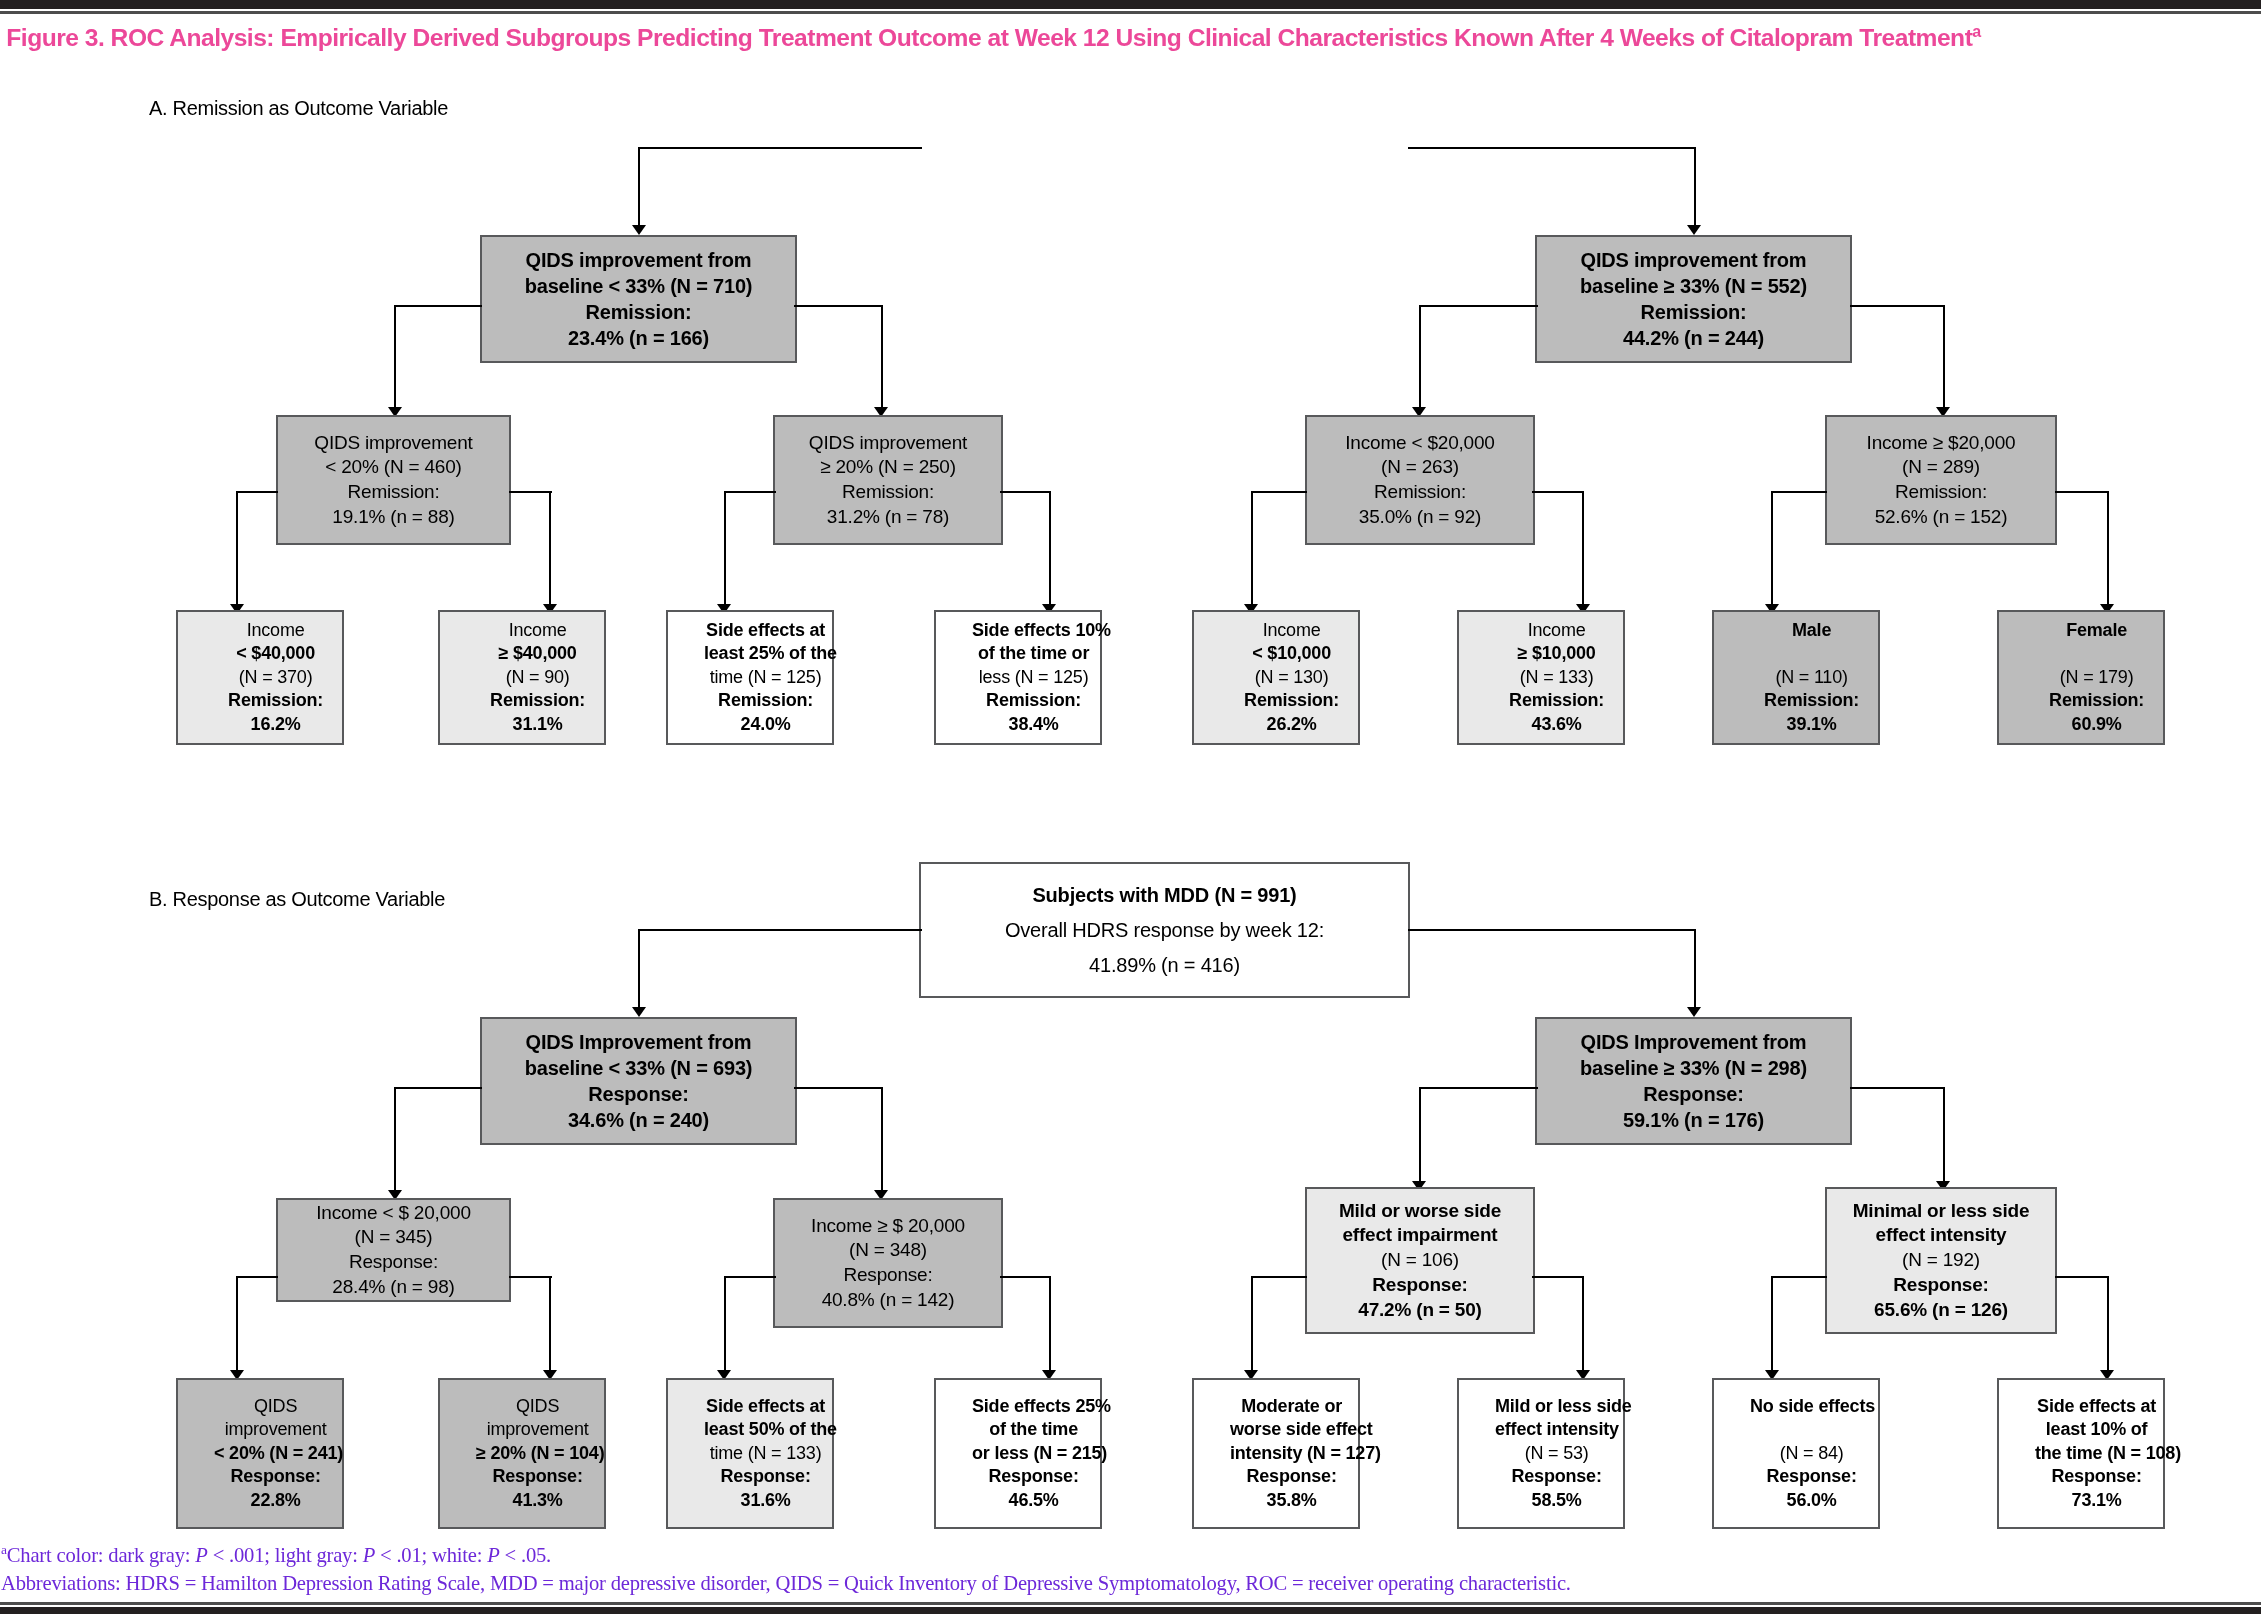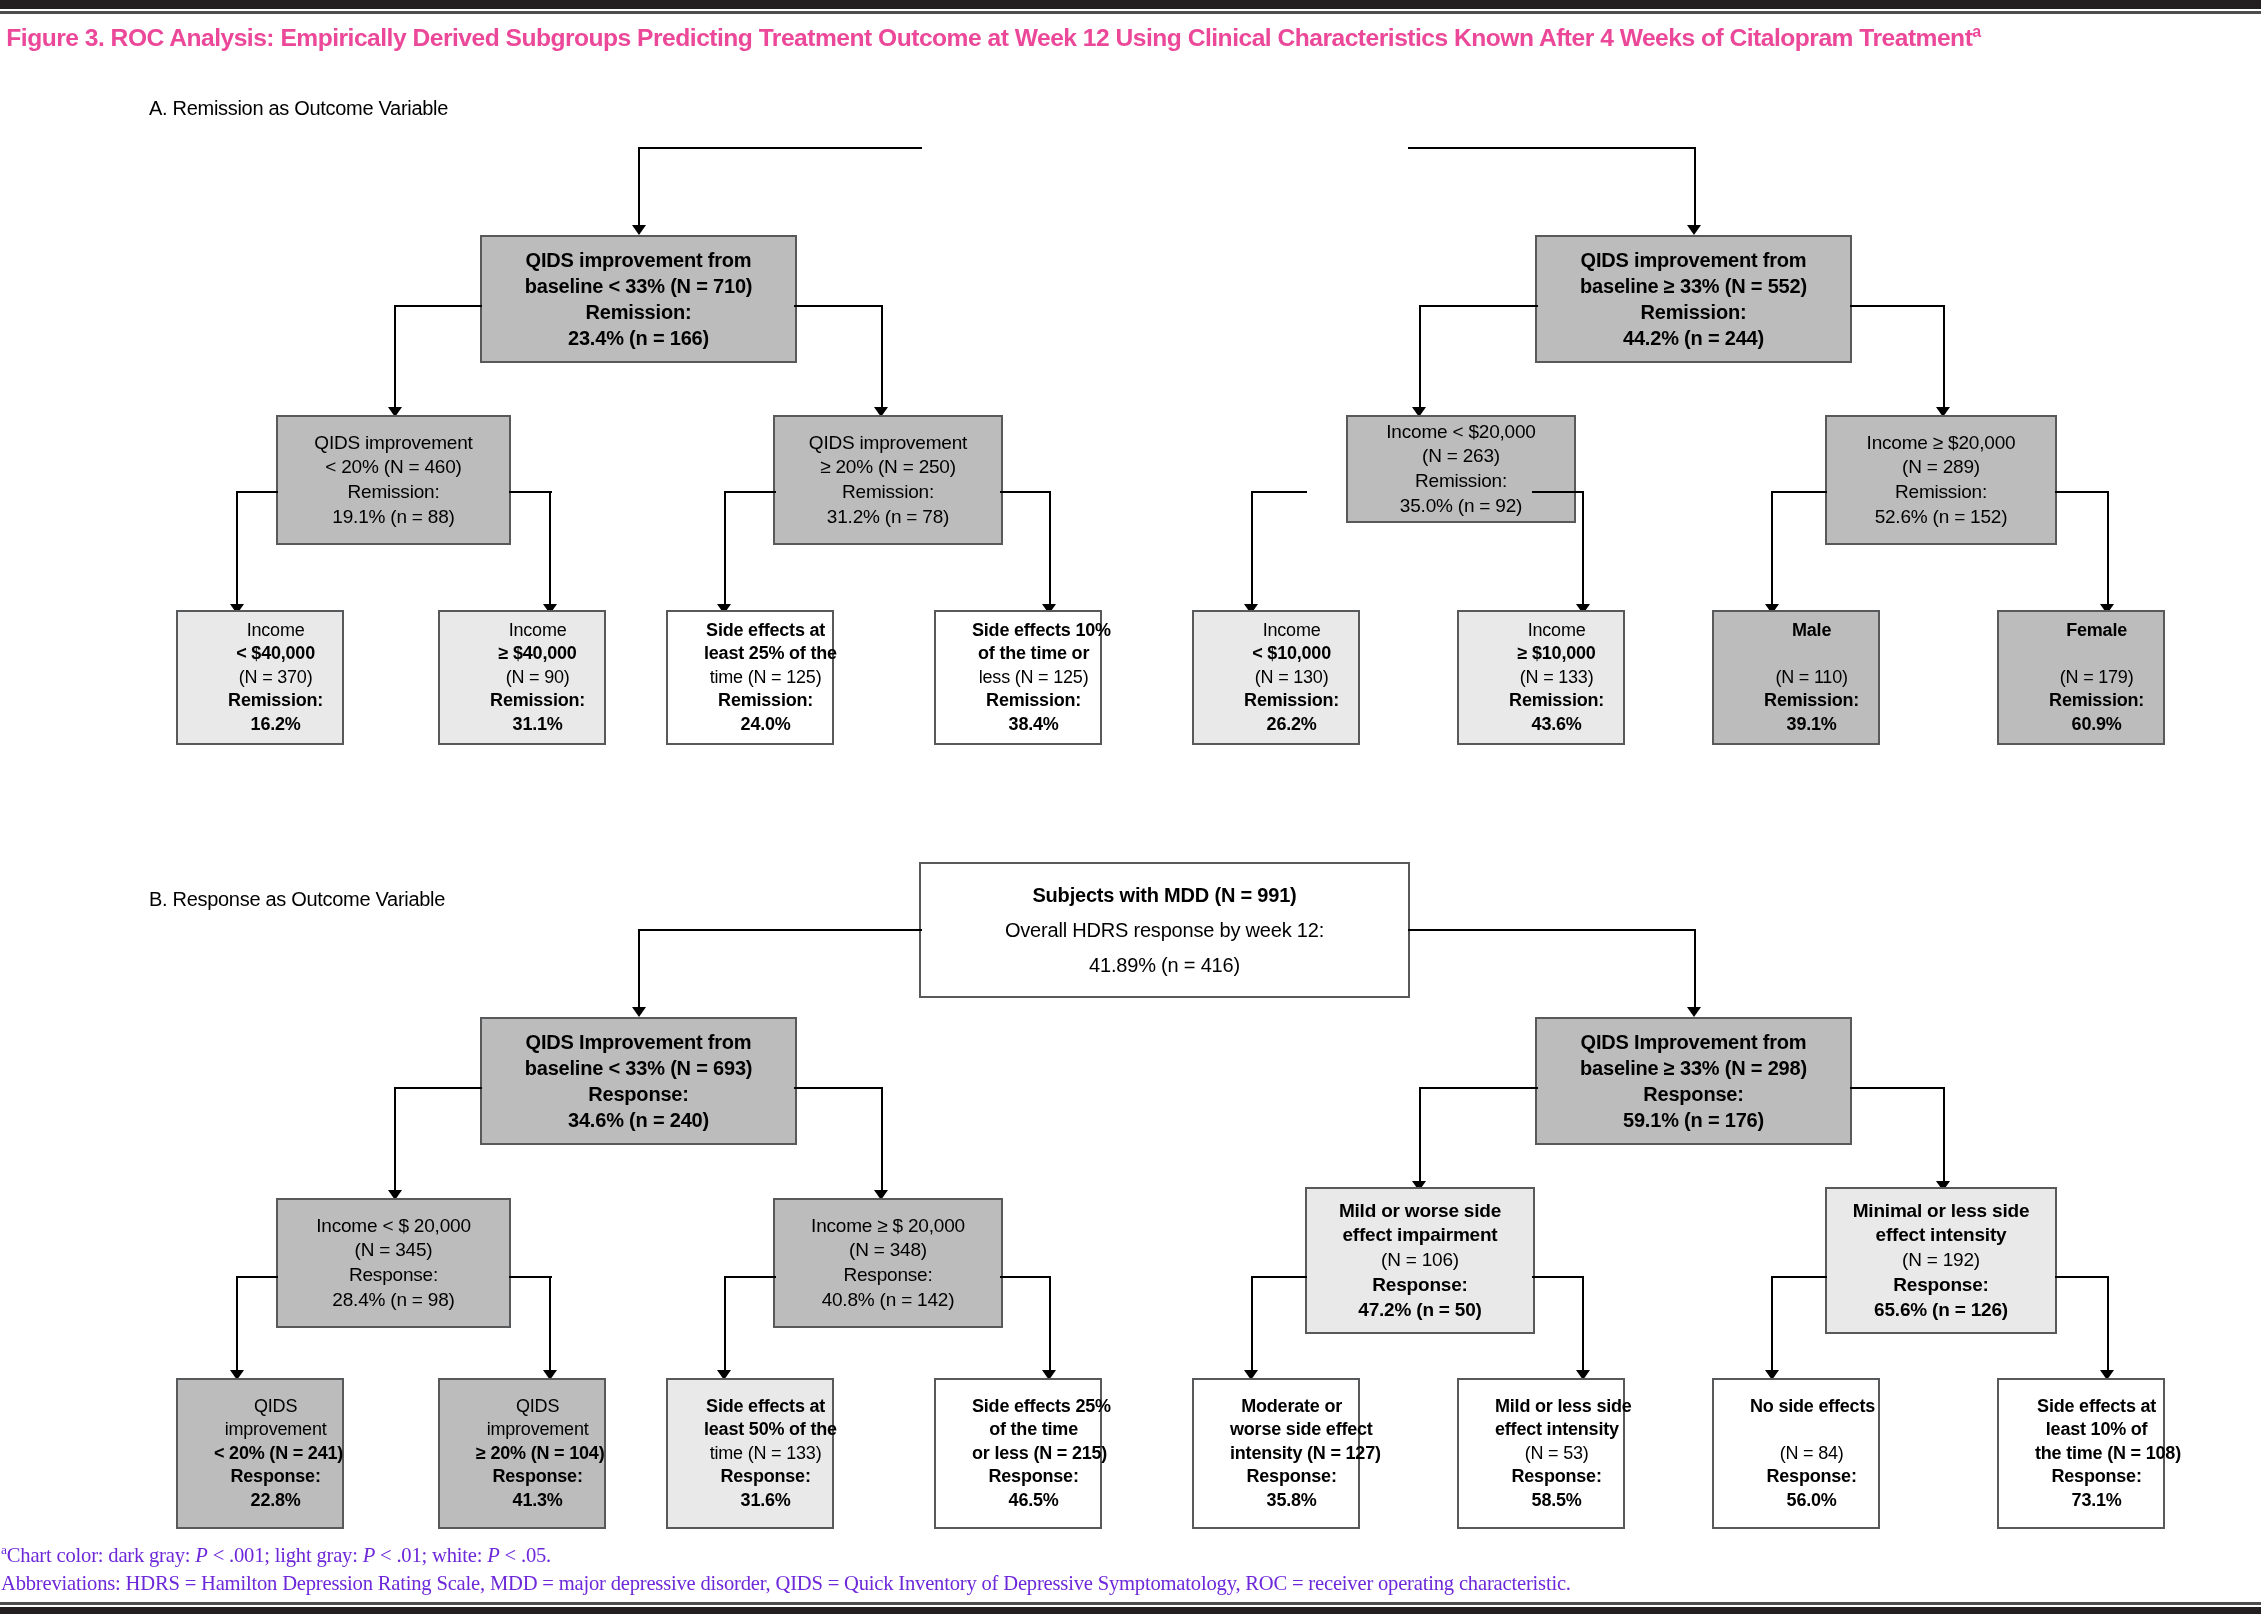--- a/index.html
+++ b/index.html
@@ -160,21 +160,21 @@
     <span class="ln">&lt; 20% (N = 460)</span>
     <span class="ln">Remission:</span>
     <span class="ln">19.1% (n = 88)</span>
   </div>
   <div class="node lvl3 fill-dark" style="left:773px; top:415px; width:230px; height:130px;">
     <span class="ln">QIDS improvement</span>
     <span class="ln">≥ 20% (N = 250)</span>
     <span class="ln">Remission:</span>
     <span class="ln">31.2% (n = 78)</span>
   </div>
-  <div class="node lvl3 fill-dark" style="left:1305px; top:415px; width:230px; height:108px;margin-left:41px;">
+  <div class="node lvl3 fill-dark" style="left:1305px; top:415px; width:230px; height:130px;">
     <span class="ln">Income &lt; $20,000</span>
     <span class="ln">(N = 263)</span>
     <span class="ln">Remission:</span>
     <span class="ln">35.0% (n = 92)</span>
   </div>
   <div class="node lvl3 fill-dark" style="left:1825px; top:415px; width:232px; height:130px;">
     <span class="ln">Income ≥ $20,000</span>
     <span class="ln">(N = 289)</span>
     <span class="ln">Remission:</span>
     <span class="ln">52.6% (n = 152)</span>
@@ -300,21 +300,21 @@
   <div class="v-line" style="left:881px; top:1087px; height:107px;"></div>
   <div class="arrow" style="left:874px; top:1190px;"></div>
 
   <div class="h-line" style="left:1419px; top:1087px; width:119px;"></div>
   <div class="v-line" style="left:1419px; top:1087px; height:98px;"></div>
   <div class="arrow" style="left:1412px; top:1181px;"></div>
   <div class="h-line" style="left:1850px; top:1087px; width:95px;"></div>
   <div class="v-line" style="left:1943px; top:1087px; height:98px;"></div>
   <div class="arrow" style="left:1936px; top:1181px;"></div>
 
-  <div class="node lvl3 fill-dark" style="left:276px; top:1198px; width:235px; height:130px;">
+  <div class="node lvl3 fill-dark" style="left:276px; top:1198px; width:235px; height:104px;">
     <span class="ln">Income &lt; $ 20,000</span>
     <span class="ln">(N = 345)</span>
     <span class="ln">Response:</span>
     <span class="ln">28.4% (n = 98)</span>
   </div>
   <div class="node lvl3 fill-dark" style="left:773px; top:1198px; width:230px; height:130px;">
     <span class="ln">Income ≥ $ 20,000</span>
     <span class="ln">(N = 348)</span>
     <span class="ln">Response:</span>
     <span class="ln">40.8% (n = 142)</span>

